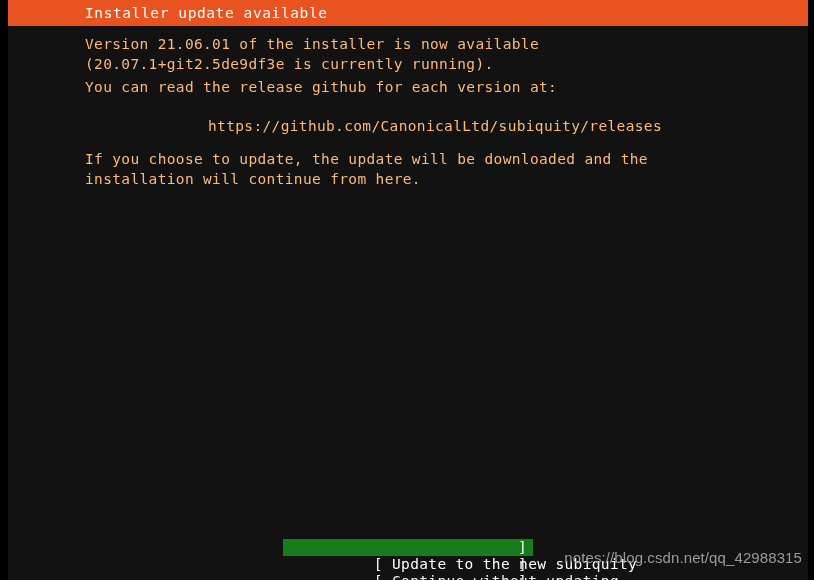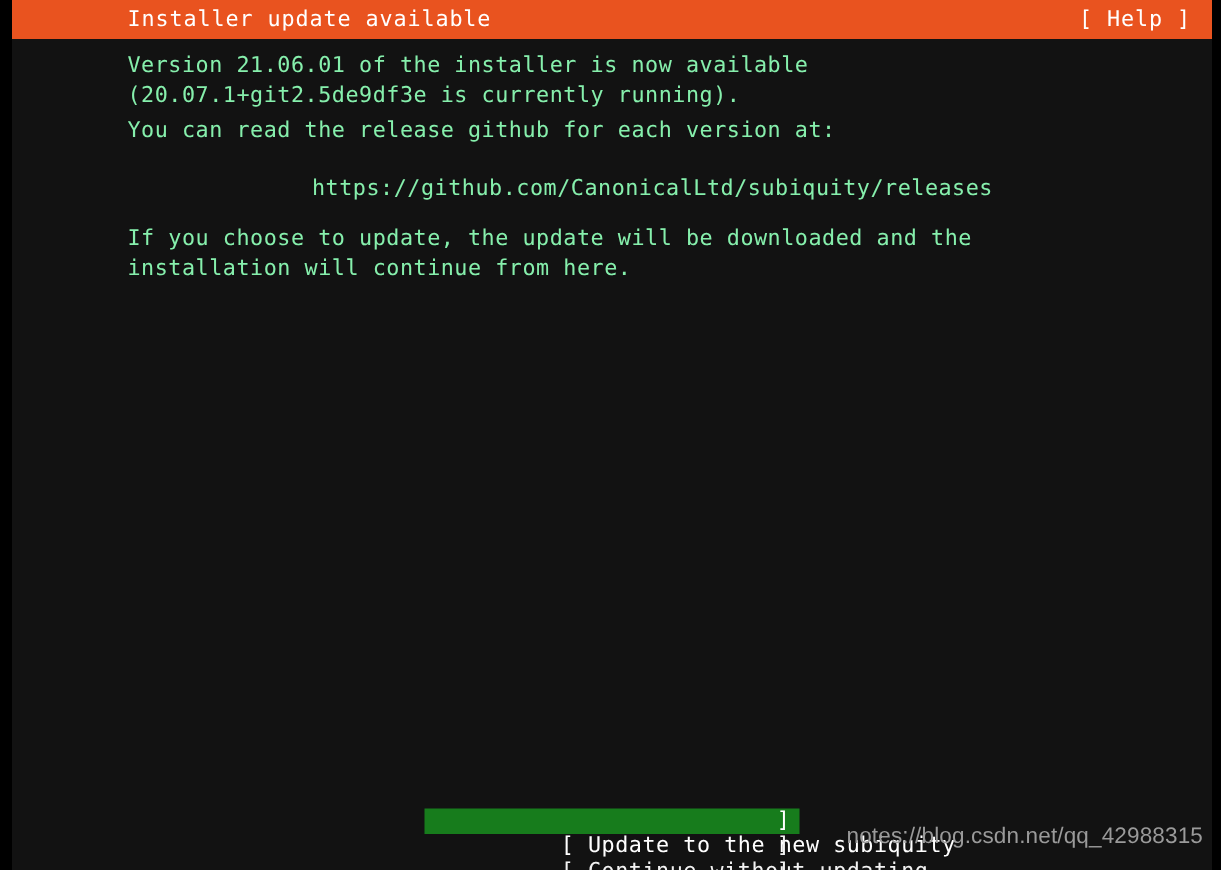--- a/index.html
+++ b/index.html
@@ -72,21 +72,21 @@
     color: #ffffff;
   }
 
   .para {
     position: absolute;
     left: 77px;
     width: 625px;
     font-size: 14.5px;
     line-height: 19.5px;
     letter-spacing: 0.35px;
-    color: #86efac;
+    color: #fdba74;
     white-space: pre-wrap;
     word-break: normal;
   }
 
   #para-version  { top: 9px; }
   #para-notes    { top: 52px; }
   #url-line      { top: 91px; left: 200px; width: 520px; }
   #para-choose   { top: 124px; }
 
   
@@ -134,21 +134,20 @@
 </style>
 </head>
 <body>
 
 <div id="screen">
 
   <div id="terminal">
 
     <div id="header">
       <span class="title-text">Installer update available</span>
-      <span class="help-btn">[ Help ]</span>
     </div>
 
     <div id="body-region">
 
       <div class="para" id="para-version">Version 21.06.01 of the installer is now available (20.07.1+git2.5de9df3e is currently running).</div>
 
       <div class="para" id="para-notes">You can read the release github for each version at:</div>
 
       <div class="para" id="para-choose">If you choose to update, the update will be downloaded and the installation will continue from here.</div>
 

